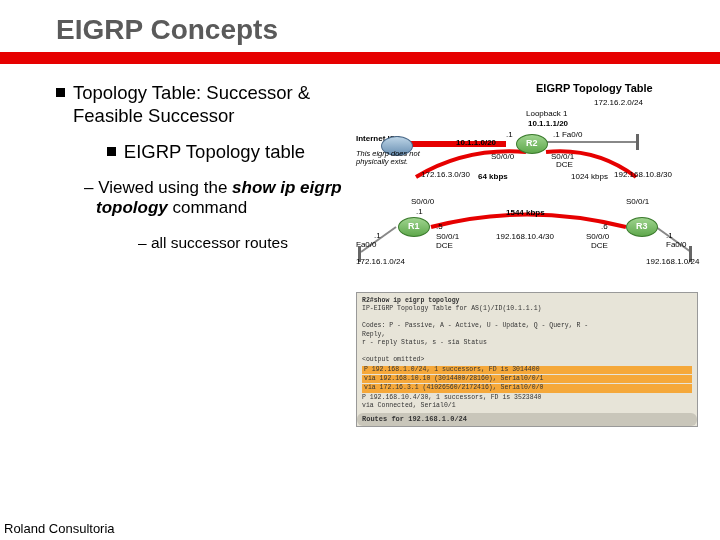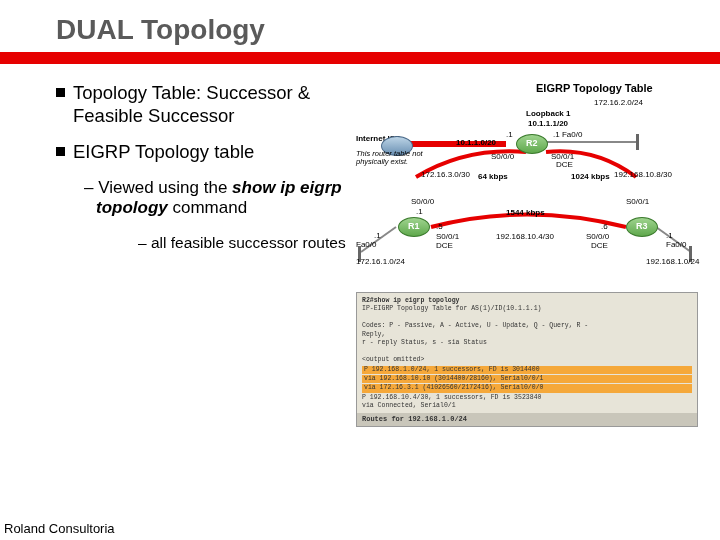--- a/index.html
+++ b/index.html
@@ -27,20 +27,21 @@
     display: flex;
     padding: 18px 0 0 56px;
   }
   .left {
     width: 300px;
     color: #000;
   }
   .bullet-main {
     display: flex;
     margin-bottom: 14px;
+    justify-content: center;
   }
   .bullet-main .sq {
     width: 9px;
     height: 9px;
     background: #000;
     margin-top: 6px;
     margin-right: 8px;
     flex-shrink: 0;
   }
   .bullet-main .txt {
@@ -151,87 +152,88 @@
     display: block;
     margin: 1px 0;
     padding: 0 2px;
   }
   .terminal .footer-row {
     background: #c9c6ba;
     margin: 2px -5px -4px -5px;
     padding: 2px 5px;
     font-size: 7px;
     font-weight: bold;
+    border-radius: 6px;
   }
   .footer {
     position: absolute;
     bottom: 4px;
     left: 4px;
     font-size: 13px;
     color: #000;
     margin-top: 36px;
   }
 </style>
 </head>
 <body>
 
-<div class="title">DUAL Topology</div>
+<div class="title">EIGRP Concepts</div>
 <div class="redbar"></div>
 
 <div class="content">
   <div class="left">
     <div class="bullet-main">
       <div class="sq"></div>
       <div class="txt">Topology Table: Successor &amp; Feasible Successor</div>
     </div>
     <div class="bullet-main">
       <div class="sq"></div>
       <div class="txt">EIGRP Topology table</div>
     </div>
     <div class="sub1">
       <span>Viewed using the </span><span class="b i">show ip eigrp topology</span><span> command</span>
     </div>
-    <div class="sub3">all feasible successor routes</div>
+    <div class="sub3">all successor routes</div>
   </div>
 
   <div class="right">
     <div class="diag-title">EIGRP Topology Table</div>
     <div class="diag-sub" style="top:16px;left:238px">172.16.2.0/24</div>
-    <div class="diag-sub" style="top:27px;left:170px;font-weight:bold">Loopback 1</div>
+    <div class="diag-sub" style="top:27px;left:170px;font-weight:normal">Loopback 1</div>
     <div class="diag-sub" style="top:37px;left:172px;font-weight:bold">10.1.1.1/20</div>
 
     <svg class="links">
       <line x1="40" y1="62" x2="150" y2="62" stroke="#e60000" stroke-width="6"></line>
       <path d="M60,95 Q110,65 170,70" stroke="#e60000" stroke-width="4" fill="none"></path>
       <path d="M190,70 Q240,65 280,95" stroke="#e60000" stroke-width="4" fill="none"></path>
       <path d="M75,145 Q170,120 270,145" stroke="#e60000" stroke-width="4" fill="none"></path>
       <line x1="185" y1="60" x2="280" y2="60" stroke="#888" stroke-width="2"></line>
       <line x1="40" y1="145" x2="5" y2="170" stroke="#888" stroke-width="2"></line>
       <line x1="300" y1="145" x2="335" y2="170" stroke="#888" stroke-width="2"></line>
       <rect x="280" y="52" width="3" height="16" fill="#666"></rect>
       <rect x="2" y="164" width="3" height="16" fill="#666"></rect>
       <rect x="333" y="164" width="3" height="16" fill="#666"></rect>
     </svg>
 
     <div class="diag-sub" style="top:52px;left:0;font-weight:bold">Internet ISP</div>
     <div class="router router-blue" style="top:54px;left:25px"></div>
-    <div class="note" style="top:68px;left:0">This router table not physically exist.</div>
+    <div class="note" style="top:68px;left:0">This eigrp does not physically exist.</div>
 
     <div class="diag-sub" style="top:56px;left:100px;font-weight:bold">10.1.1.0/20</div>
 
     <div class="router" style="top:52px;left:160px"></div>
     <div class="router-lbl" style="top:56px;left:170px;color:#fff">R2</div>
     <div class="diag-sub" style="top:48px;left:150px">.1</div>
     <div class="diag-sub" style="top:48px;left:197px">.1  Fa0/0</div>
     <div class="diag-sub" style="top:70px;left:135px">S0/0/0</div>
     <div class="diag-sub" style="top:70px;left:195px">S0/0/1</div>
     <div class="diag-sub" style="top:78px;left:200px">DCE</div>
 
     <div class="diag-sub" style="top:90px;left:122px;font-weight:bold">64 kbps</div>
-    <div class="diag-sub" style="top:90px;left:215px;font-weight:bold">1024 kbps</div>
+    <div class="diag-sub" style="top:90px;left:215px;font-weight:normal">1024 kbps</div>
     <div class="diag-sub" style="top:88px;left:65px">172.16.3.0/30</div>
     <div class="diag-sub" style="top:88px;left:258px">192.168.10.8/30</div>
 
     <div class="router" style="top:135px;left:42px"></div>
     <div class="router-lbl" style="top:139px;left:52px;color:#fff">R1</div>
     <div class="diag-sub" style="top:115px;left:55px">S0/0/0</div>
     <div class="diag-sub" style="top:125px;left:60px">.1</div>
     <div class="diag-sub" style="top:140px;left:80px">.5</div>
     <div class="diag-sub" style="top:150px;left:80px">S0/0/1</div>
     <div class="diag-sub" style="top:159px;left:80px">DCE</div>

